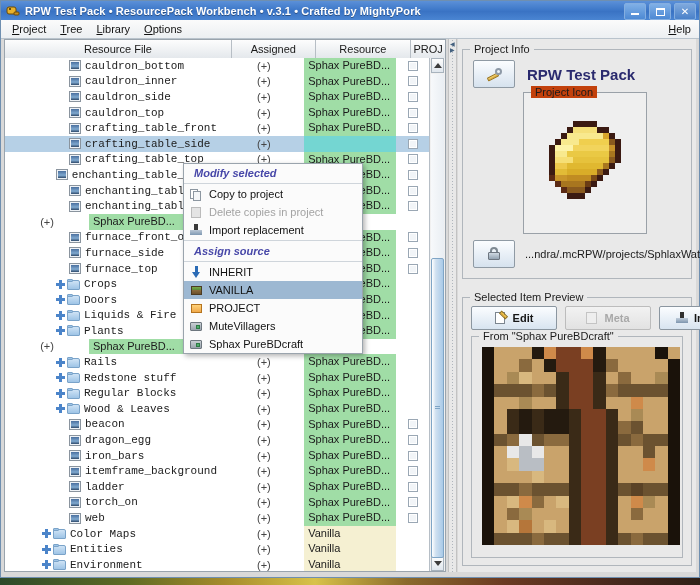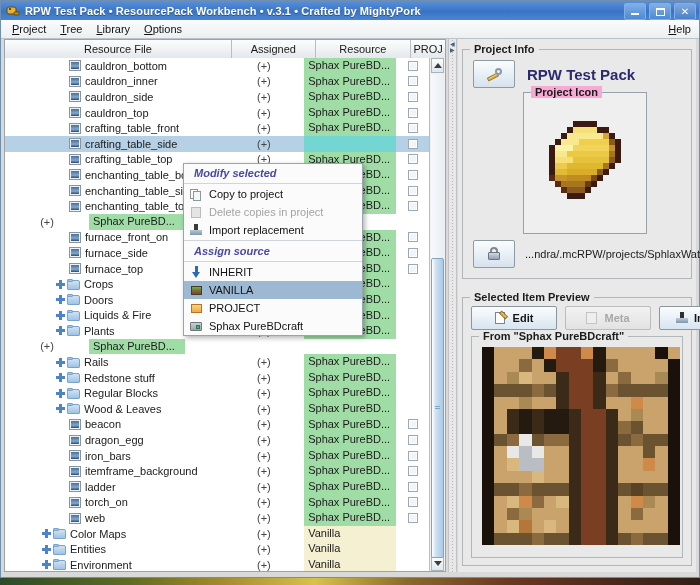--- a/index.html
+++ b/index.html
@@ -49,21 +49,21 @@
   .tbl-head{display:flex;height:18px;background:linear-gradient(#fdfdfd,#e6eaee);
             border-bottom:1px solid #a8b0b8;}
   .th{display:flex;align-items:center;justify-content:center;font-size:11px;color:#1a1a1a;
       border-right:1px solid #b7bec5;box-sizing:border-box;background:linear-gradient(#fdfdfd,#e4e8ec);}
   .th.c1{width:228px;} .th.c2{width:84px;} .th.c3{width:96px;} .th.c4{width:34px;border-right:none;}
 
   
   .rows-wrap{position:absolute;left:0;top:18px;right:16px;bottom:0;overflow:hidden;background:#fff;}
   .row{display:flex;height:15.6px;align-items:center;font-size:11px;color:#202020;position:relative;}
   .row.selected{background:#b6d0e6;}
-  .c-name{width:228px;display:flex;align-items:center;box-sizing:border-box;overflow:hidden;white-space:nowrap;}
+  .c-name{width:228px;display:flex;align-items:center;box-sizing:border-box;overflow:hidden;white-space:nowrap;font-family:Liberation Mono, monospace;}
   .c-assigned{width:84px;text-align:center;color:#444;font-size:11px;}
   .c-resolved{width:96px;padding-left:4px;box-sizing:border-box;white-space:nowrap;overflow:hidden;
               font-size:11px;color:#1b1b1b;height:15.6px;line-height:15.6px;}
   .c-resolved.green{background:#a0dda6;}
   .c-resolved.cream{background:#f5f0d2;}
   .c-resolved.teal{background:#74d6d2;}
   .c-proj{width:34px;display:flex;align-items:center;justify-content:center;}
   .chk{width:10px;height:10px;border:1px solid #9aa7b4;background:#f2f5f8;box-sizing:border-box;
        box-shadow:inset 0 0 0 1px #fff;}
 
@@ -125,39 +125,39 @@
   .i-project::before{content:"";position:absolute;left:1px;top:2px;width:11px;height:9px;
       background:linear-gradient(#ffd27a,#f0a94a);border:1px solid #b5741f;box-sizing:border-box;}
   .i-pack{}
   .i-pack::before{content:"";position:absolute;left:0;top:2px;width:12px;height:9px;
       background:linear-gradient(#c9cfd4,#9aa4ad);border:1px solid #6d767e;box-sizing:border-box;border-radius:1px;}
   .i-pack::after{content:"";position:absolute;left:6px;top:5px;width:4px;height:4px;background:#4fae6a;border:1px solid #2e7a45;box-sizing:border-box;}
 
   
   .group{position:absolute;border:1px solid #b0b6bc;}
   .group > .legend{position:absolute;top:-7px;left:7px;background:#e9e9e9;padding:0 4px;
-    font-size:11px;font-weight:bold;color:#1b1b1b;white-space:nowrap;}
+    font-size:11px;font-weight:normal;color:#1b1b1b;white-space:nowrap;}
   #grpProject{left:4px;top:10px;right:4px;height:228px;border-top-color:#b0b6bc;}
   .proj-row{position:absolute;left:10px;top:10px;display:flex;align-items:center;gap:12px;}
   .sq-btn{width:40px;height:26px;border:1px solid #8f9aa4;border-radius:2px;
      background:linear-gradient(#fbfdff,#d6e2ee);display:flex;align-items:center;justify-content:center;}
   .proj-title{font-size:15px;font-weight:bold;color:#2a2a6e;}
   .wrench{width:17px;height:15px;position:relative;}
   .wrench::before{content:"";position:absolute;left:1px;top:8px;width:12px;height:4px;
     background:linear-gradient(#ffe07a,#d79f21);transform:rotate(-28deg);border-radius:1px;border:1px solid #9c7312;box-sizing:border-box;}
   .wrench::after{content:"";position:absolute;left:9px;top:1px;width:7px;height:7px;
     border:2px solid #8d99a6;border-radius:50%;box-sizing:border-box;}
   .lock{width:15px;height:14px;position:relative;}
   .lock::before{content:"";position:absolute;left:3px;top:0;width:8px;height:7px;
     border:2px solid #7e8992;border-bottom:none;border-radius:4px 4px 0 0;box-sizing:border-box;}
   .lock::after{content:"";position:absolute;left:1px;top:5px;width:12px;height:8px;
     background:linear-gradient(#cfd9e2,#93a3b2);border:1px solid #6d7680;box-sizing:border-box;border-radius:1px;}
 
   #grpIcon{left:60px;top:42px;width:122px;height:140px;background:#efefef;border:1px solid #9aa1a8;}
-  #grpIcon > .legend{background:#f9a8d4;}
+  #grpIcon > .legend{background:#c2410c;}
   .icon-canvas{position:absolute;left:6px;top:6px;right:6px;bottom:6px;display:flex;align-items:center;justify-content:center;}
   .pix{position:absolute;}
 
   .path-row{position:absolute;left:10px;bottom:10px;display:flex;align-items:center;gap:10px;}
   .path-text{font-size:11px;color:#1b1b1b;white-space:nowrap;}
 
   #grpPreview{left:4px;top:258px;right:4px;bottom:6px;}
   .pv-btns{position:absolute;left:8px;top:8px;display:flex;gap:8px;}
   .pv-btn{height:22px;min-width:66px;padding:0 9px;border:1px solid #8b96a0;border-radius:2px;
     background:linear-gradient(#fbfdff,#d8e4f0);display:flex;align-items:center;justify-content:center;
@@ -1012,20 +1012,24 @@
       <div class="ctx-item sel">
         <span class="ctx-ico i-vanilla"></span>
         <span>VANILLA</span>
       </div>
       <div class="ctx-item">
         <span class="ctx-ico i-project"></span>
         <span>PROJECT</span>
       </div>
       <div class="ctx-item">
         <span class="ctx-ico i-pack"></span>
+        <span>MuteVillagers</span>
+      </div>
+      <div class="ctx-item">
+        <span class="ctx-ico i-pack"></span>
         <span>Sphax PureBDcraft</span>
       </div>
     </div>
 
   </div>
 </div>
 
 <div class="wallpaper"></div>
 
 </body></html>

